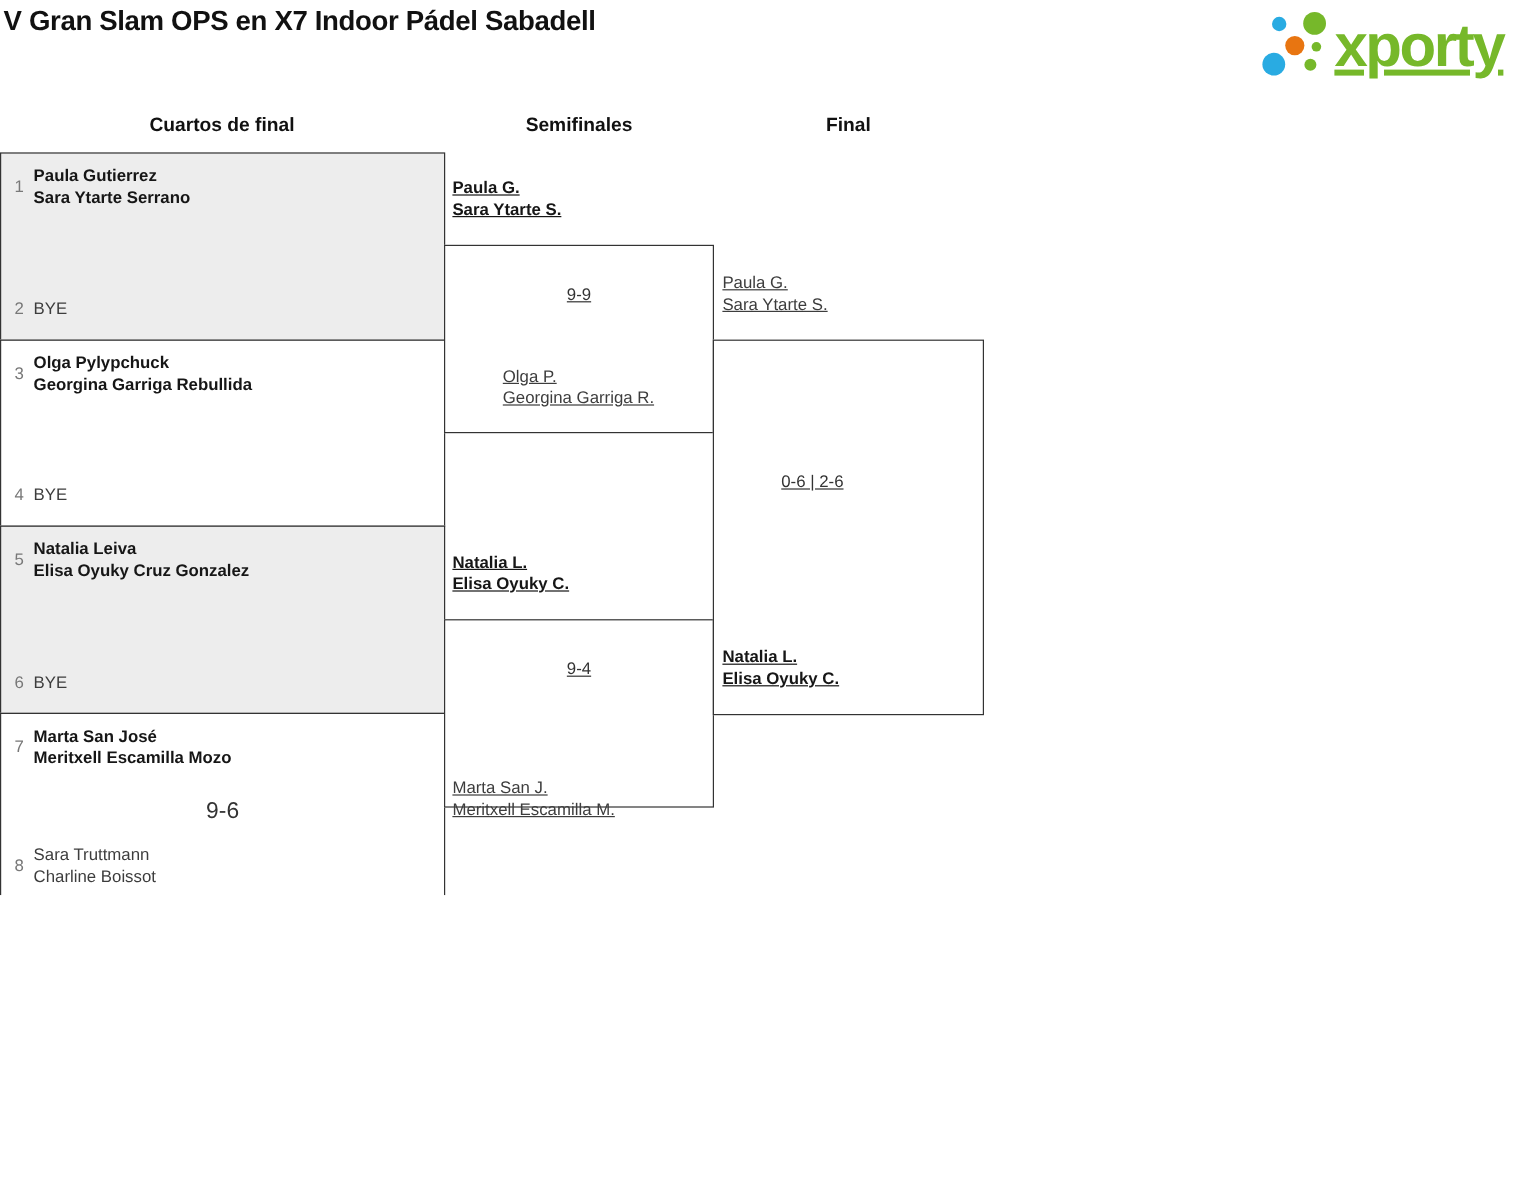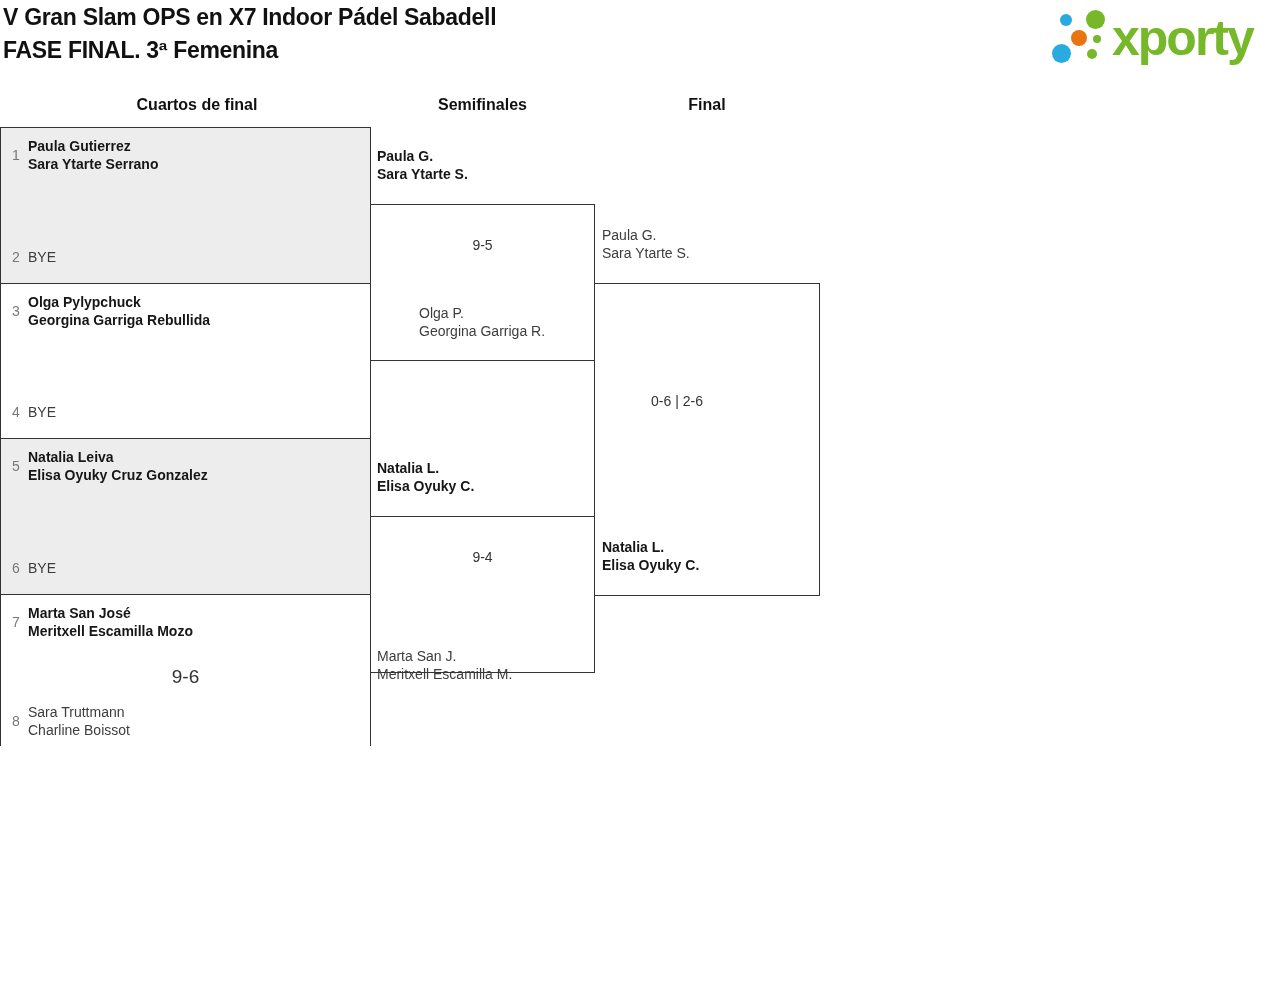--- a/index.html
+++ b/index.html
@@ -14,26 +14,26 @@
 
   
   .logo-dot { position:absolute; border-radius:50%; }
   #dot-blue-small   { left:1060px; top:14px; width:12px; height:12px; background:#29abe2; }
   #dot-green-large  { left:1086px; top:10px; width:19px; height:19px; background:#76b82a; }
   #dot-orange       { left:1071px; top:30px; width:16px; height:16px; background:#e87511; }
   #dot-green-tiny   { left:1093px; top:35px; width:8px;  height:8px;  background:#76b82a; }
   #dot-blue-large   { left:1052px; top:44px; width:19px; height:19px; background:#29abe2; }
   #dot-green-small  { left:1087px; top:49px; width:10px; height:10px; background:#76b82a; }
   .logo-text { position:absolute; left:1112px; top:13px; font-size:50px; line-height:1;
-               font-weight:700; color:#76b82a; letter-spacing:-2px; }
+               font-weight:700; color:#76b82a; letter-spacing:-2px;text-decoration:underline; }
 
   
   .col-header { position:absolute; top:96px; font-size:16px; font-weight:700;
                 color:#111; text-align:center; }
-  #hdr-qf { left:12px;     width:370px; }
+  #hdr-qf { left:0;     width:370px; }
   #hdr-sf { left:370px; width:225px; }
   #hdr-f  { left:594px; width:226px; }
 
   
   .matchbox { position:absolute; border:1px solid #333; background:#fff; }
   .shaded   { background:#ededed; }
   #qf1 { left:0; top:127px; width:371px; height:157px; }
   #qf2 { left:0; top:283px; width:371px; height:156px; }
   #qf3 { left:0; top:438px; width:371px; height:157px; }
   #qf4 { left:0; top:594px; width:371px; height:157px; }
@@ -48,39 +48,38 @@
   .team-row.pair-row { bottom:11px; }
   .seed  { width:14px; flex:none; text-align:center; font-size:14px; color:#787878;
            margin-right:5px; }
   .names { font-size:14px; line-height:18px; }
   .winner { font-weight:700; color:#161616; }
   .loser  { font-weight:400; color:#3d3d3d; }
   .score  { font-size:19px; color:#333; text-align:center; }
   .qf-score { position:absolute; left:0; top:71px; width:100%; }
 
   
-  .bracket-label { position:absolute; font-size:14px; line-height:18px; }
+  .bracket-label { position:absolute; font-size:14px; line-height:18px;text-decoration:underline; }
   #sf1-top    { left:377px; top:147px; }
   #sf1-score  { left:370px; top:236px; width:225px; }
   #sf1-bottom { left:377px; top:304px;margin-left:42px; }
   #sf2-top    { left:377px; top:459px; }
   #sf2-score  { left:370px; top:548px; width:225px; }
   #sf2-bottom { left:377px; top:615px;margin-top:32px; }
   #final-top    { left:602px; top:226px; }
   #final-score  { left:564px; top:392px; width:226px; }
   #final-bottom { left:602px; top:538px; }
 </style>
 </head>
 <body>
 
 <div class="stage">
 
   <h1 class="title">
     <span>V Gran Slam OPS en X7 Indoor Pádel Sabadell</span>
-    <span>FASE FINAL. 3ª Femenina</span>
   </h1>
 
   <div>
     <span class="logo-dot" id="dot-blue-small"></span>
     <span class="logo-dot" id="dot-green-large"></span>
     <span class="logo-dot" id="dot-orange"></span>
     <span class="logo-dot" id="dot-green-tiny"></span>
     <span class="logo-dot" id="dot-blue-large"></span>
     <span class="logo-dot" id="dot-green-small"></span>
     <span class="logo-text">xporty</span>
@@ -157,21 +156,21 @@
   </div>
 
   <div class="matchbox" id="sf1-box"></div>
   <div class="matchbox" id="sf2-box"></div>
   <div class="matchbox" id="final-box"></div>
 
   <div class="bracket-label winner" id="sf1-top">
     <div>Paula G.</div>
     <div>Sara Ytarte S.</div>
   </div>
-  <div class="bracket-label score" id="sf1-score">9-5</div>
+  <div class="bracket-label score" id="sf1-score">9-9</div>
   <div class="bracket-label loser" id="sf1-bottom">
     <div>Olga P.</div>
     <div>Georgina Garriga R.</div>
   </div>
 
   <div class="bracket-label winner" id="sf2-top">
     <div>Natalia L.</div>
     <div>Elisa Oyuky C.</div>
   </div>
   <div class="bracket-label score" id="sf2-score">9-4</div>

